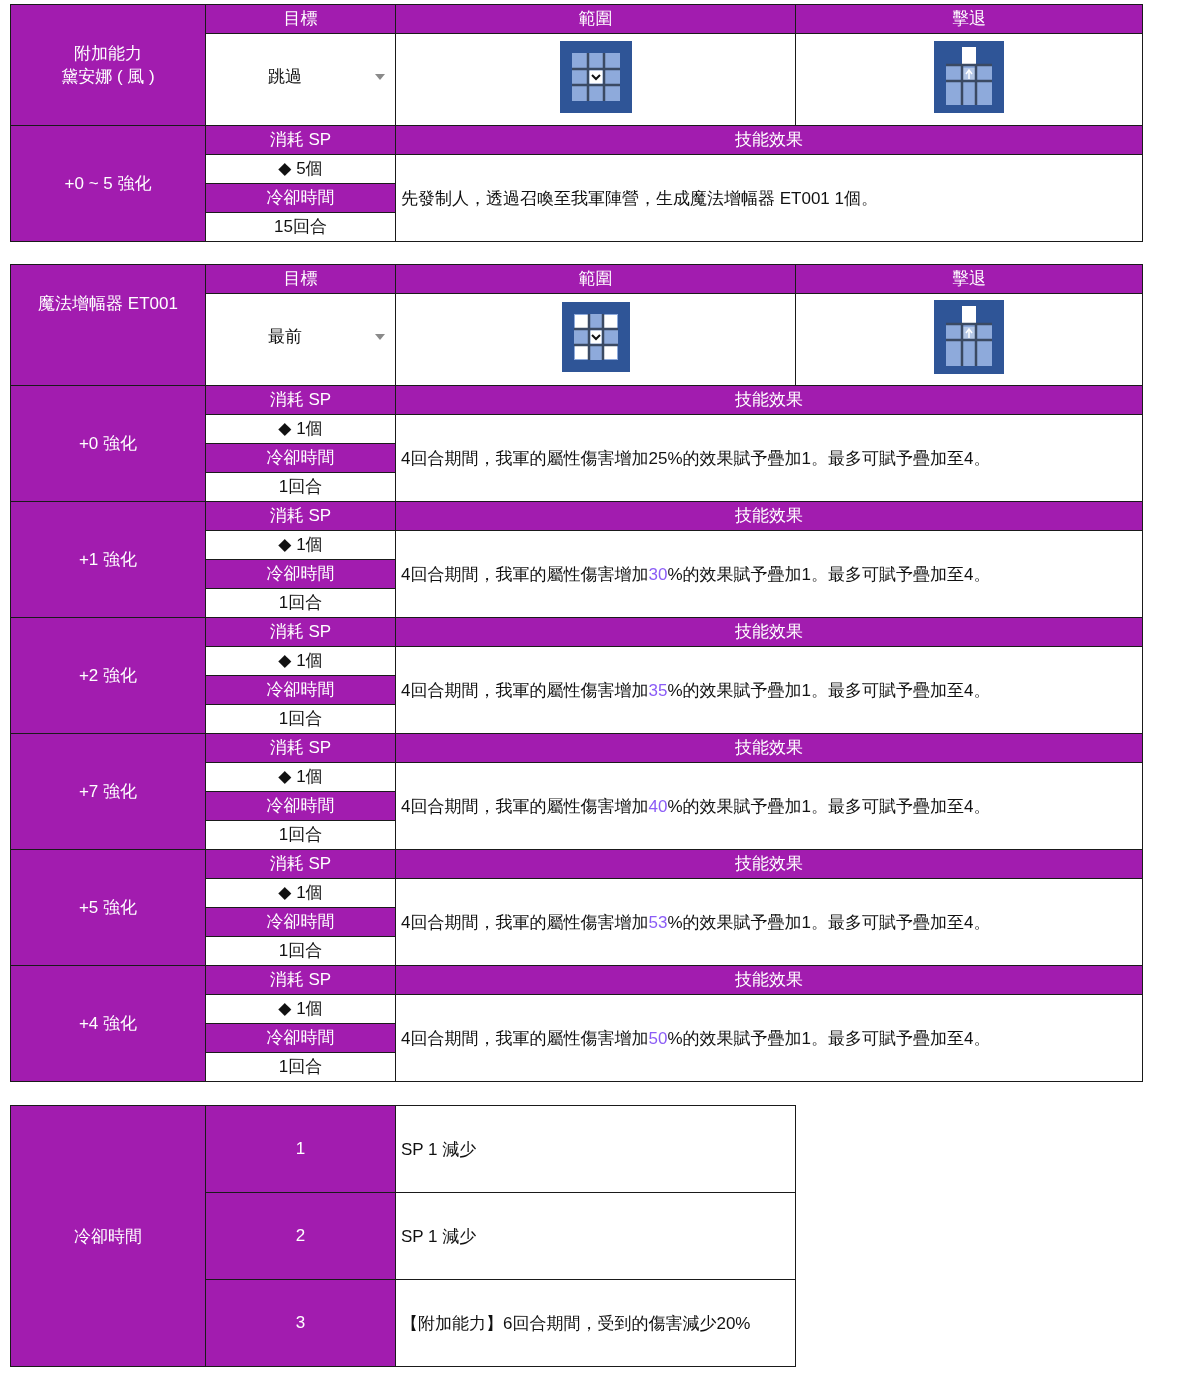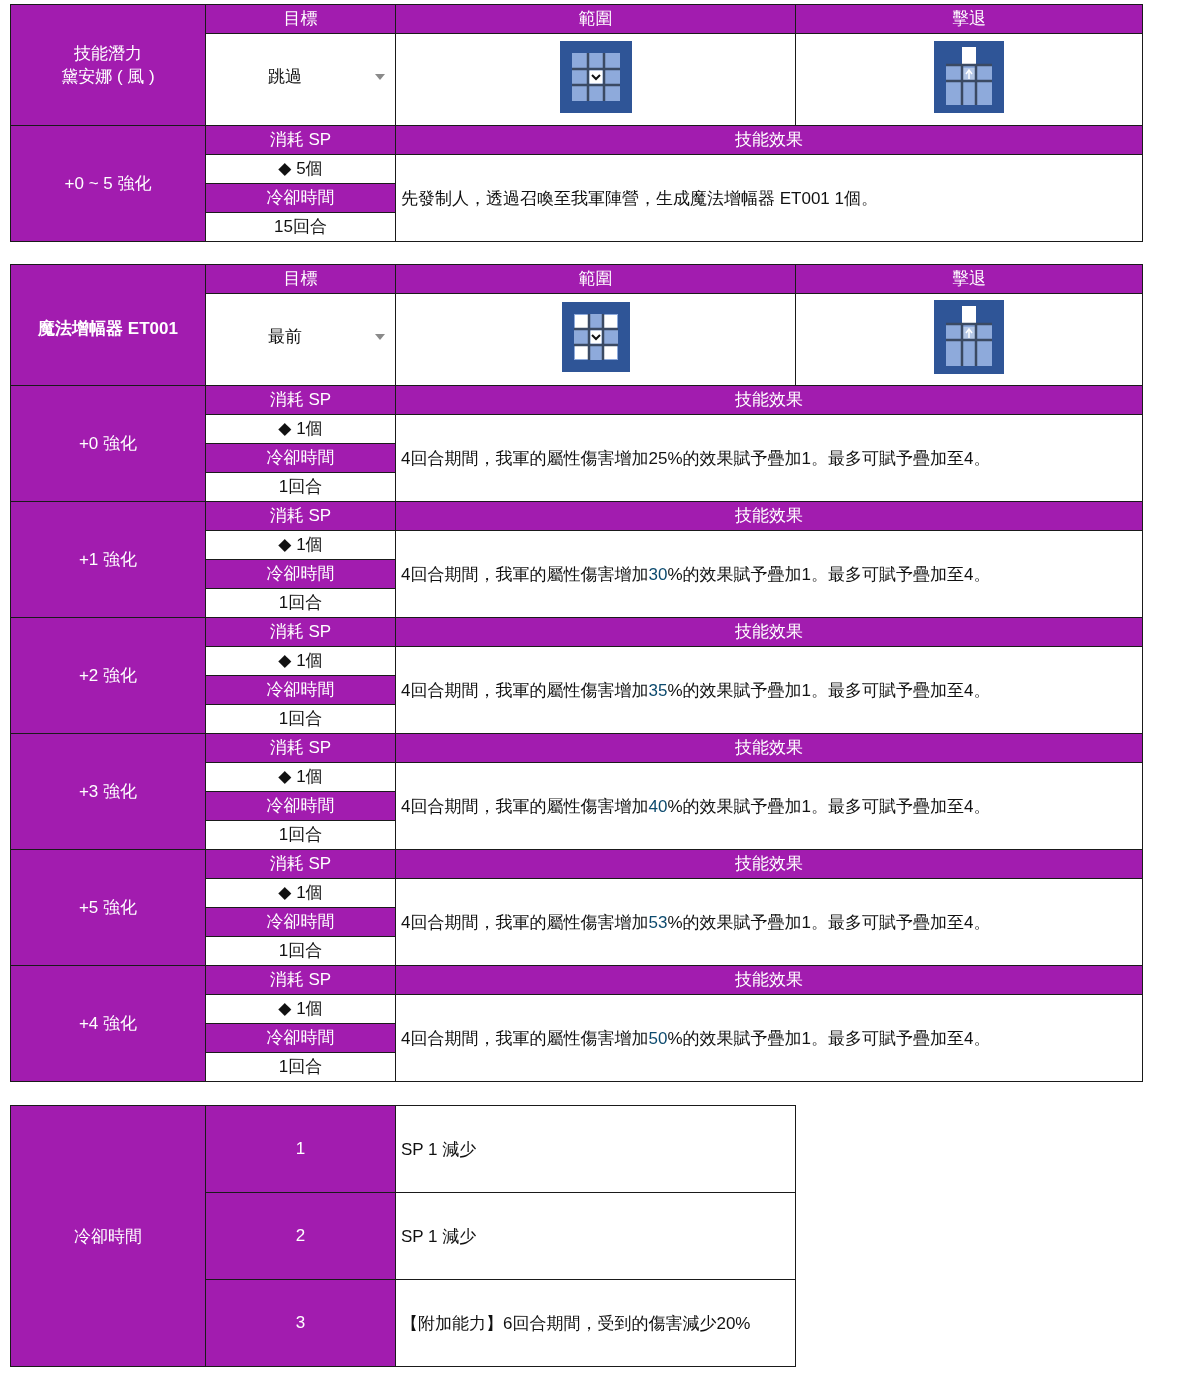--- a/index.html
+++ b/index.html
@@ -5,21 +5,21 @@
   html, body { margin: 0; padding: 0; background: #ffffff; }
   body { width: 1182px; height: 1373px; overflow: hidden; position: relative;
          font-family: "Liberation Sans", "DejaVu Sans", sans-serif; font-size: 17px; color: #111; }
   .tbl { position: absolute; left: 10px; border-collapse: collapse; table-layout: fixed; }
   .tbl td { padding: 0; border: 1px solid #1a1a1a; text-align: center; vertical-align: middle; }
   .blue { background: #a21caf; color: #ffffff; }
   .white { background: #ffffff; color: #111; }
   .hdr { height: 28px; line-height: 28px; }
   .sub { height: 28px; line-height: 28px; }
   .effect { text-align: left !important; padding-left: 5px !important; margin-left: 42px; }
-  .red { color: #0c4a6e; }
+  .red { color: #8b5cf6; }
   .name { line-height: 23px; }
   .select-wrap { position: relative; height: 91px; font-family: Liberation Mono, monospace; }
   .select-val { position: absolute; left: 62px; top: 31px; }
   .caret { position: absolute; right: 10px; top: 40px; width: 0; height: 0;
            border-left: 5px solid transparent; border-right: 5px solid transparent; border-top: 6px solid #8a8a8a; }
   .icon-box { display: inline-block; vertical-align: middle; }
   .pot-label { height: 86px; }
 </style>
 </head>
 <body>
@@ -27,21 +27,21 @@
 <table class="tbl" style="top:4px; width:1133px;">
   <colgroup>
       <col style="width:195px">
       <col style="width:190px">
       <col style="width:400px">
       <col style="width:347px">
     </colgroup>
   <tbody>
       <tr>
     <td class="blue name" rowspan="2">
-      <div>技能潛力</div>
+      <div>附加能力</div>
       <div>黛安娜 ( 風 )</div>
     </td>
     <td class="blue hdr">目標</td>
     <td class="blue hdr">範圍</td>
     <td class="blue hdr">擊退</td>
   </tr>
   <tr>
     <td class="white" style="height:86px;">
       <div class="select-wrap">
         <span class="select-val">跳過</span>
@@ -99,21 +99,21 @@
 
 <table class="tbl" style="top:264px; width:1133px;">
   <colgroup>
       <col style="width:195px">
       <col style="width:190px">
       <col style="width:400px">
       <col style="width:347px">
     </colgroup>
   <tbody>
       <tr>
-    <td class="blue" rowspan="2" style="vertical-align:top; padding-top:52px;font-weight:bold;">
+    <td class="blue" rowspan="2" style="vertical-align:top; padding-top:27px;">
       <span>魔法增幅器 ET001</span>
     </td>
     <td class="blue hdr">目標</td>
     <td class="blue hdr">範圍</td>
     <td class="blue hdr">擊退</td>
   </tr>
   <tr>
     <td class="white" style="height:86px;">
       <div class="select-wrap">
         <span class="select-val">最前</span>
@@ -196,21 +196,21 @@
         <td class="white sub">◆ 1個</td>
         <td class="white effect" colspan="2" rowspan="3"><span>4回合期間，我軍的屬性傷害增加</span><span class="red">35</span><span>%的效果賦予疊加1。最多可賦予疊加至4。</span></td>
       </tr>
       <tr>
         <td class="blue sub">冷卻時間</td>
       </tr>
       <tr>
         <td class="white sub">1回合</td>
       </tr>
       <tr>
-        <td class="blue" rowspan="4">+3 強化</td>
+        <td class="blue" rowspan="4">+7 強化</td>
         <td class="blue sub">消耗 SP</td>
         <td class="blue sub" colspan="2">技能效果</td>
       </tr>
       <tr>
         <td class="white sub">◆ 1個</td>
         <td class="white effect" colspan="2" rowspan="3"><span>4回合期間，我軍的屬性傷害增加</span><span class="red">40</span><span>%的效果賦予疊加1。最多可賦予疊加至4。</span></td>
       </tr>
       <tr>
         <td class="blue sub">冷卻時間</td>
       </tr>

